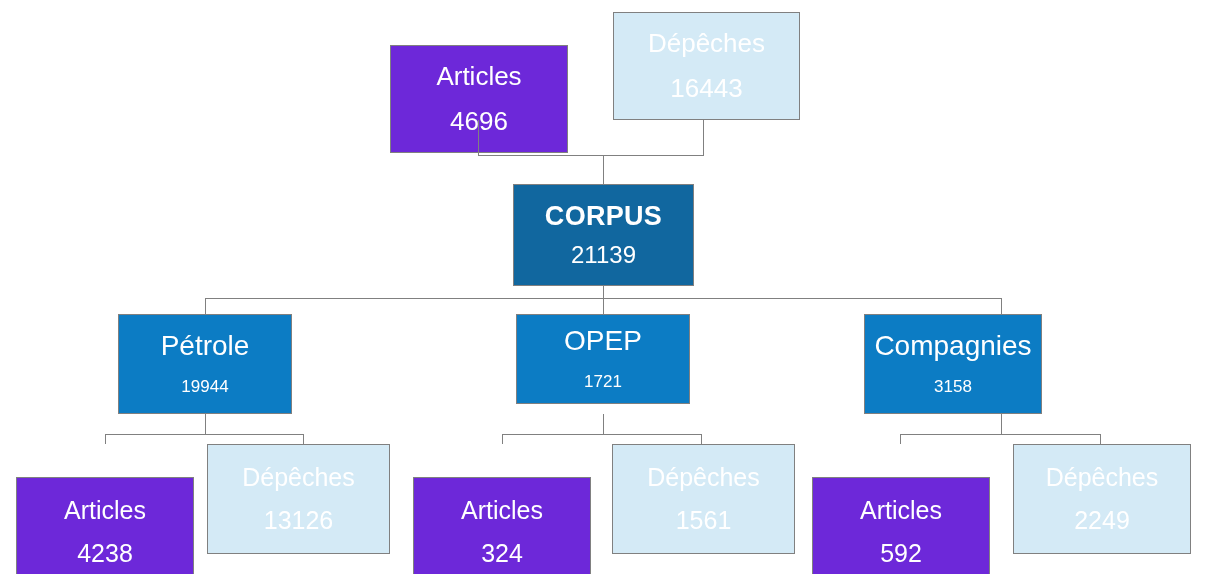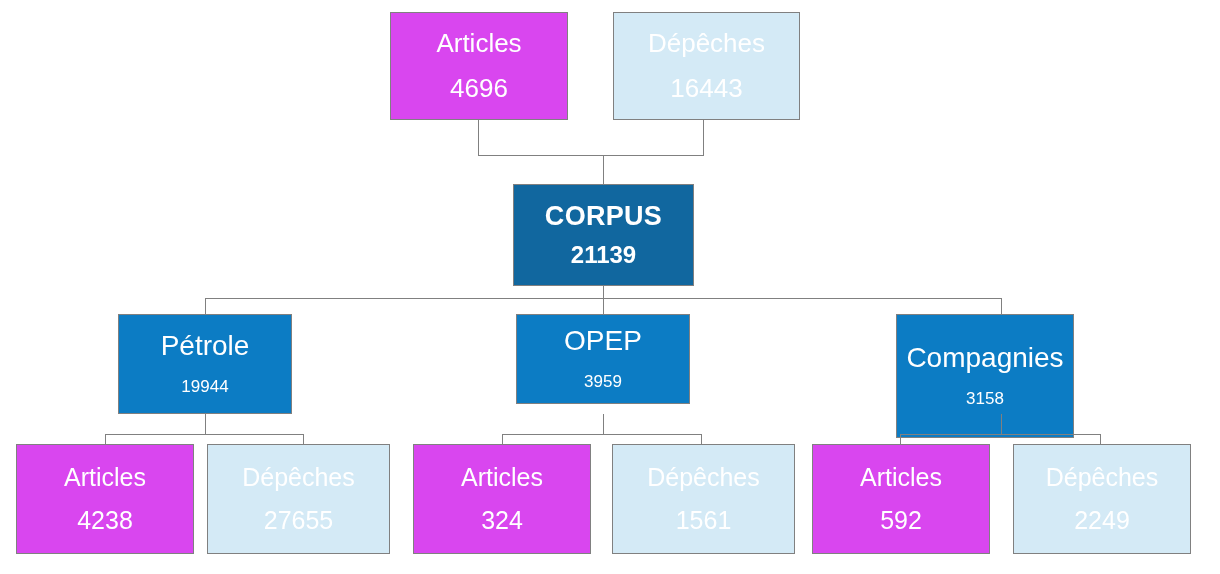--- a/index.html
+++ b/index.html
@@ -29,31 +29,31 @@
     text-align: center;
     line-height: 1.1;
   }
   .node .label {
     display: block;
   }
   .node .value {
     display: block;
   }
   
-  .fill-medium { background: #d946ef; }
+  .fill-medium { background: #6d28d9; margin-top: 33px; }
   .fill-light  { background: #D4EAF6; }
   .fill-bright { background: #0C7CC4; }
   .fill-dark   { background: #11679F; }
 
   
   .tier-top .label { font-size: 26px; margin-bottom: 16px; }
   .tier-top .value { font-size: 26px; text-align: center; }
 
   .tier-root .label { font-size: 27px; font-weight: bold; margin-bottom: 10px; letter-spacing: .3px; }
-  .tier-root .value { font-size: 24px; font-weight: bold; }
+  .tier-root .value { font-size: 24px; }
 
   .tier-mid .label { font-size: 28px; margin-bottom: 16px; }
   .tier-mid .value { font-size: 17px; }
 
   .tier-leaf .label { font-size: 25px; margin-bottom: 16px; }
   .tier-leaf .value { font-size: 25px; }
 
   
   .conn {
     position: absolute;
@@ -93,24 +93,24 @@
   <div class="conn conn-v" style="left:603px; top:298px; height:17px;"></div>
   <div class="conn conn-v" style="left:1001px; top:298px; height:17px;"></div>
 
   <div class="node tier-mid fill-bright" style="left:118px; top:314px; width:174px; height:100px;">
     <span class="label">Pétrole</span>
     <span class="value">19944</span>
   </div>
 
   <div class="node tier-mid fill-bright" style="left:516px; top:314px; width:174px; height:90px;">
     <span class="label">OPEP</span>
-    <span class="value">3959</span>
+    <span class="value">1721</span>
   </div>
 
-  <div class="node tier-mid fill-bright" style="left:896px; top:314px; width:178px; height:124px;">
+  <div class="node tier-mid fill-bright" style="left:864px; top:314px; width:178px; height:100px;">
     <span class="label">Compagnies</span>
     <span class="value">3158</span>
   </div>
 
   <div class="conn conn-v" style="left:205px; top:414px; height:21px;"></div>
   <div class="conn conn-h" style="left:105px; top:434px; width:199px;"></div>
   <div class="conn conn-v" style="left:105px; top:434px; height:10px;"></div>
   <div class="conn conn-v" style="left:303px; top:434px; height:10px;"></div>
 
   <div class="conn conn-v" style="left:603px; top:414px; height:21px;"></div>
@@ -123,21 +123,21 @@
   <div class="conn conn-v" style="left:900px; top:434px; height:10px;"></div>
   <div class="conn conn-v" style="left:1100px; top:434px; height:10px;"></div>
 
   <div class="node tier-leaf fill-medium" style="left:16px; top:444px; width:178px; height:110px;">
     <span class="label">Articles</span>
     <span class="value">4238</span>
   </div>
 
   <div class="node tier-leaf fill-light" style="left:207px; top:444px; width:183px; height:110px;">
     <span class="label">Dépêches</span>
-    <span class="value">27655</span>
+    <span class="value">13126</span>
   </div>
 
   <div class="node tier-leaf fill-medium" style="left:413px; top:444px; width:178px; height:110px;">
     <span class="label">Articles</span>
     <span class="value">324</span>
   </div>
 
   <div class="node tier-leaf fill-light" style="left:612px; top:444px; width:183px; height:110px;">
     <span class="label">Dépêches</span>
     <span class="value">1561</span>

